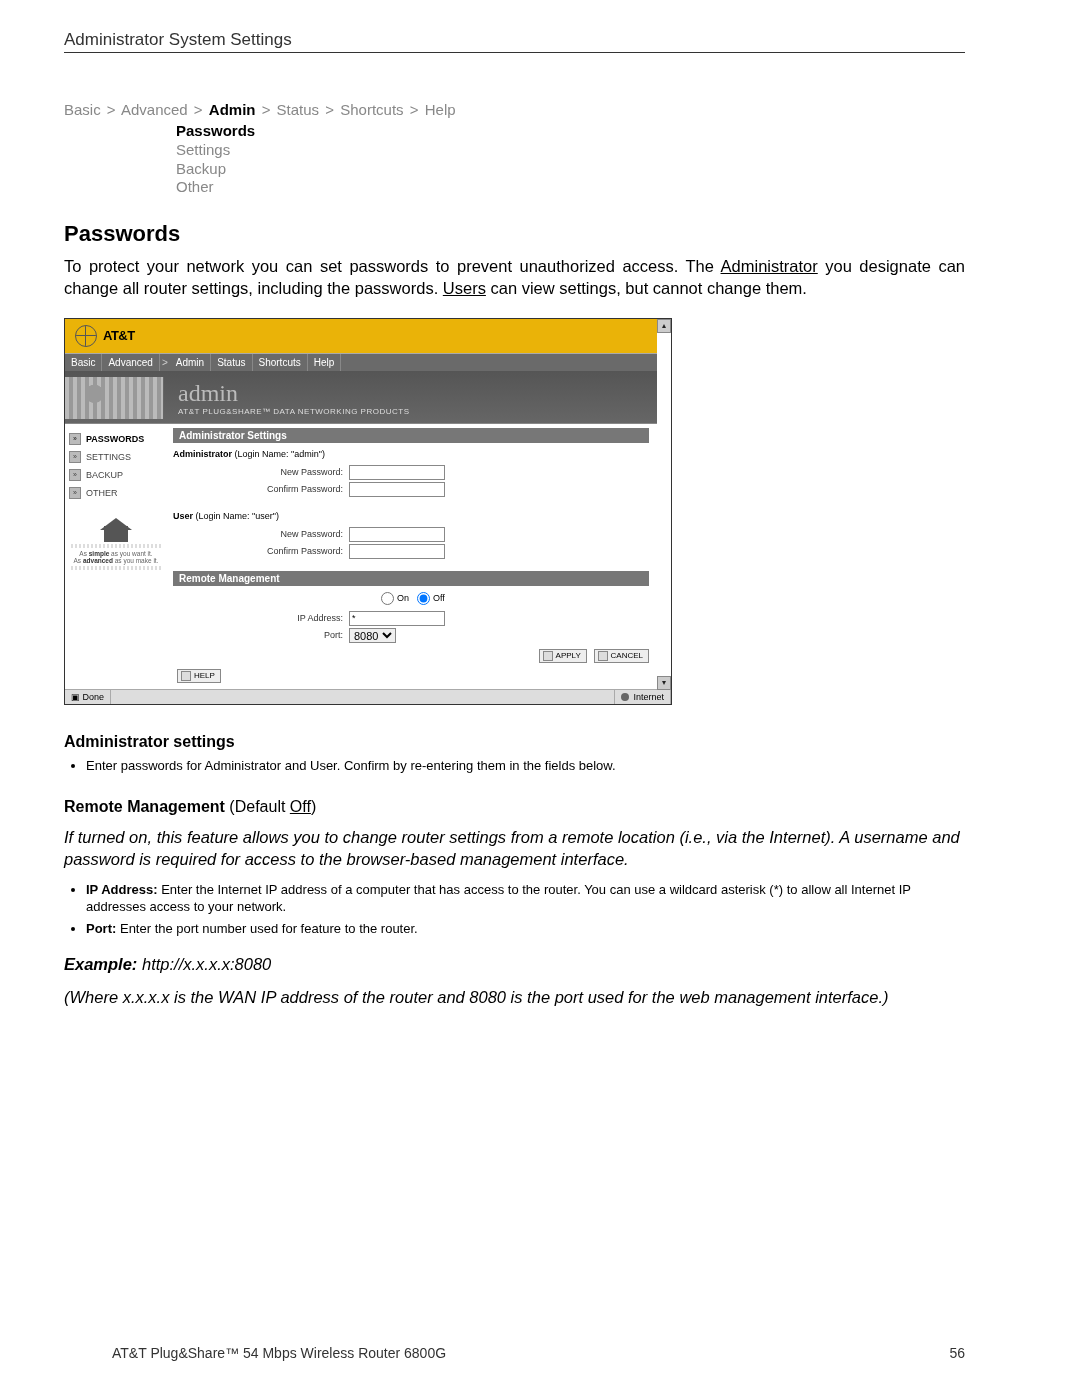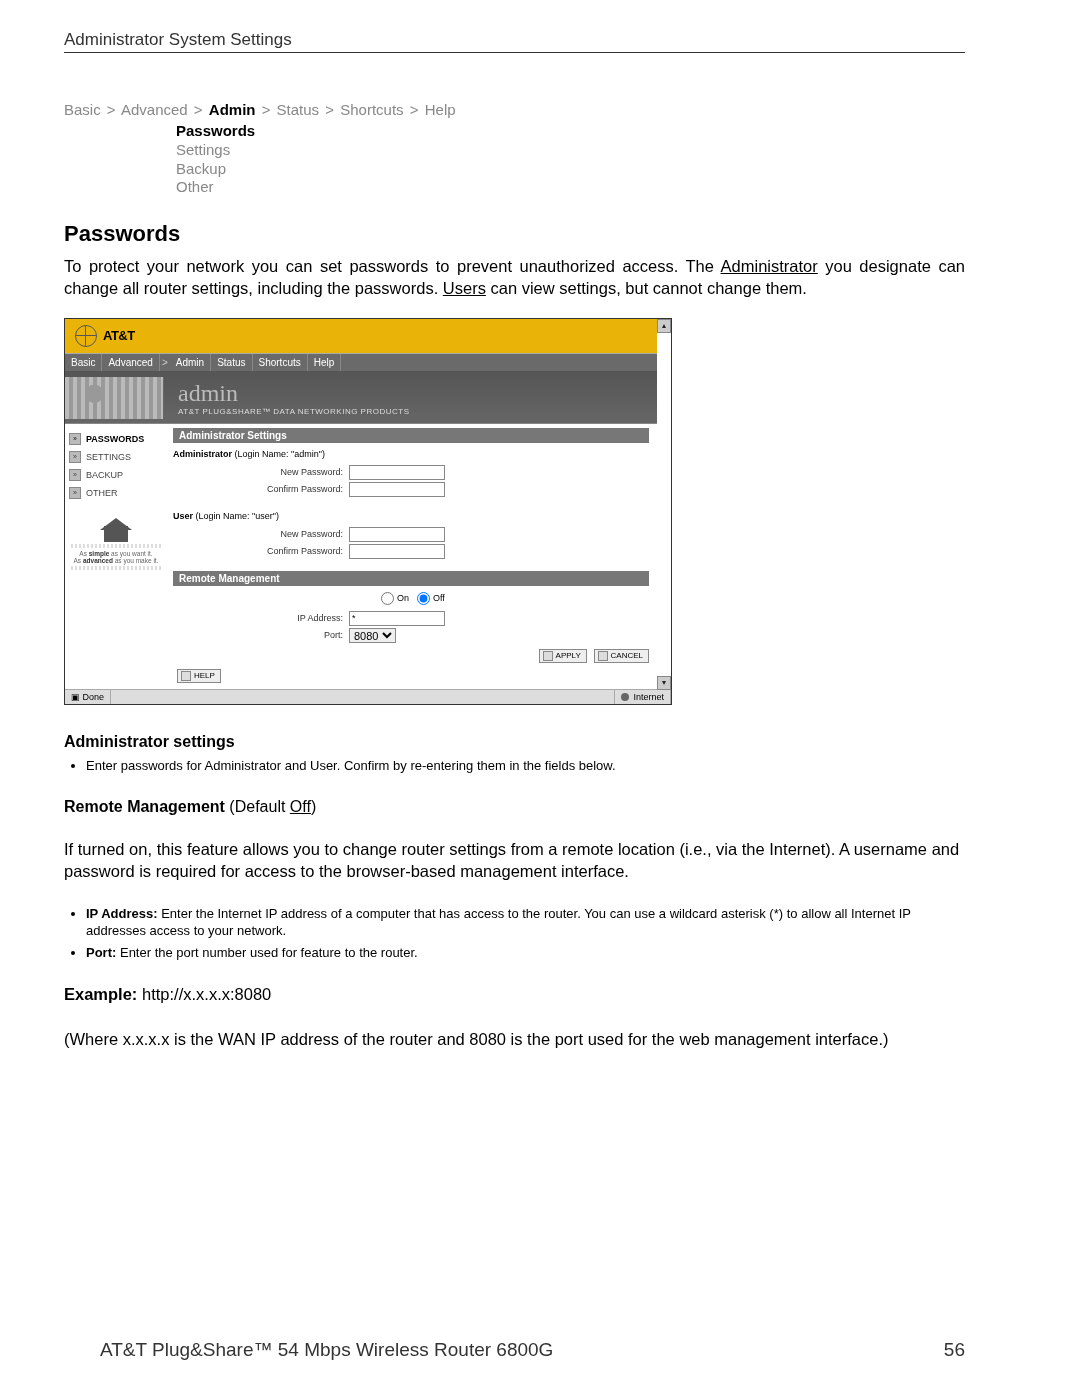--- a/index.html
+++ b/index.html
@@ -295,33 +295,34 @@
   }
   .normal-span { font-weight: normal; }
   ul.doc {
     margin: 6px 0 16px 0;
     padding-left: 22px;
     font-size: 13px;
   }
   ul.doc li { margin: 4px 0; line-height:1.35; }
   p.body {
     font-size: 16.5px;
-    margin: 22px 0;
+    margin: 10px 0;
     line-height: 1.35;
+    font-style: italic;
   }
   p.body .b, ul.doc .b { font-weight: bold; }
 
   .footer {
     position: absolute;
     bottom: 36px;
-    left: 100px;
+    left: 112px;
     right: 115px;
     display: flex;
     justify-content: space-between;
-    font-size: 19px;
+    font-size: 14px;
     color: #333;
   }
 </style>
 </head>
 <body>
 
 <div class="page">
 
   <div class="sys-title">Administrator System Settings</div>
 

